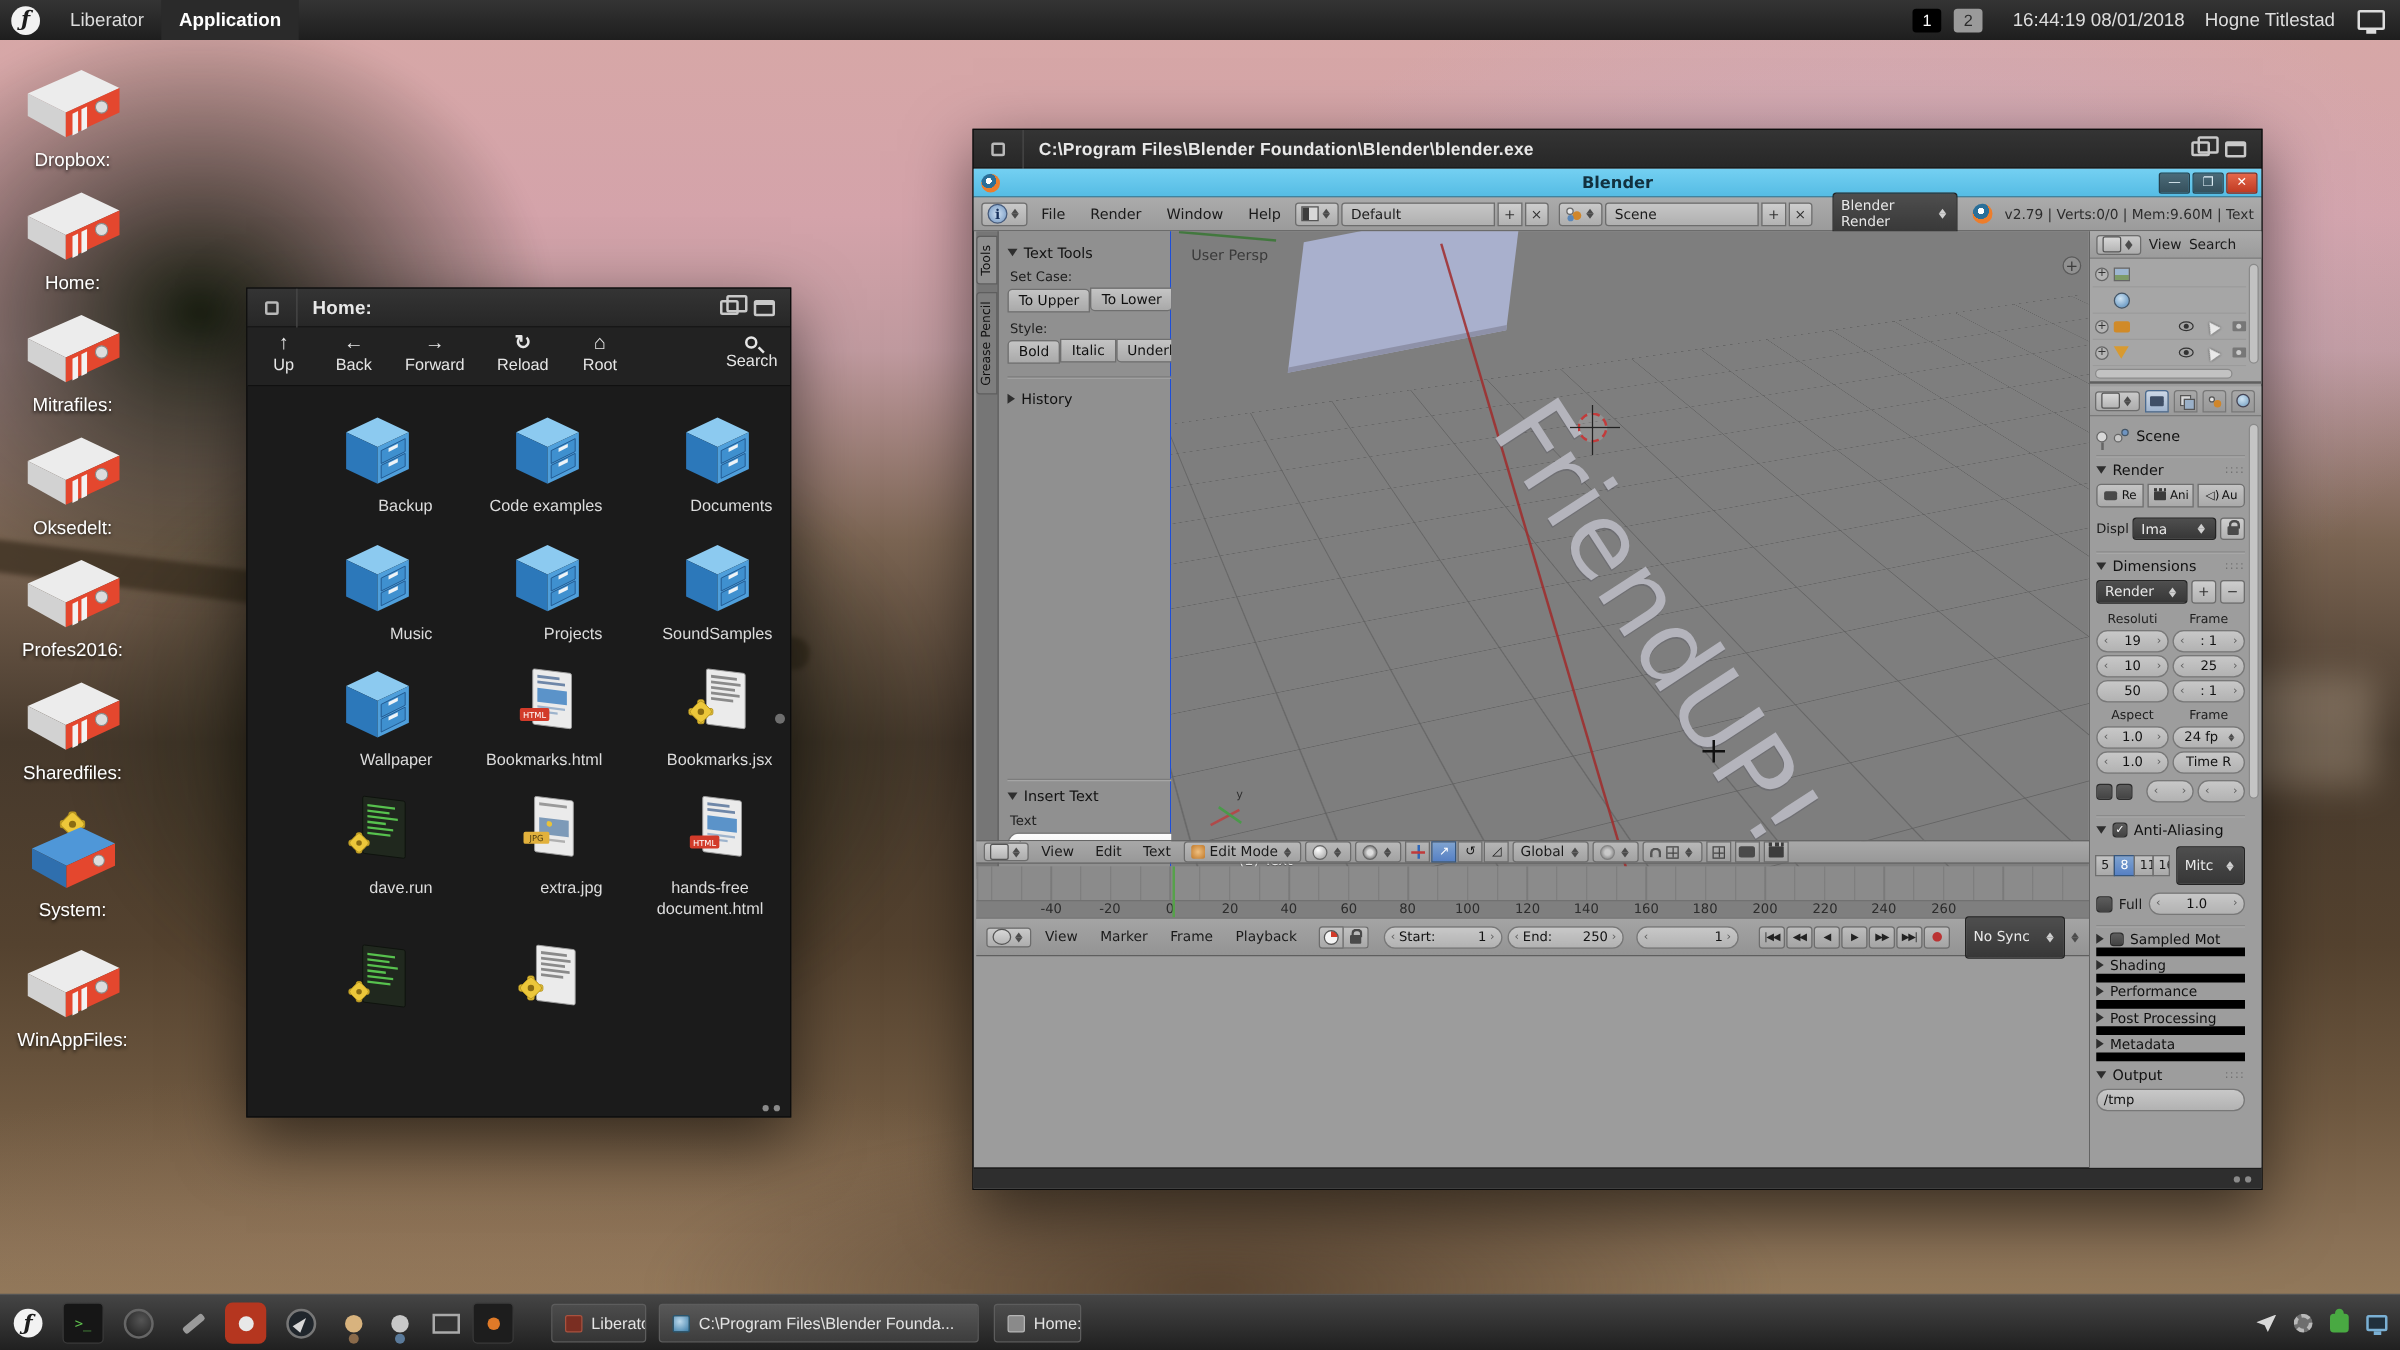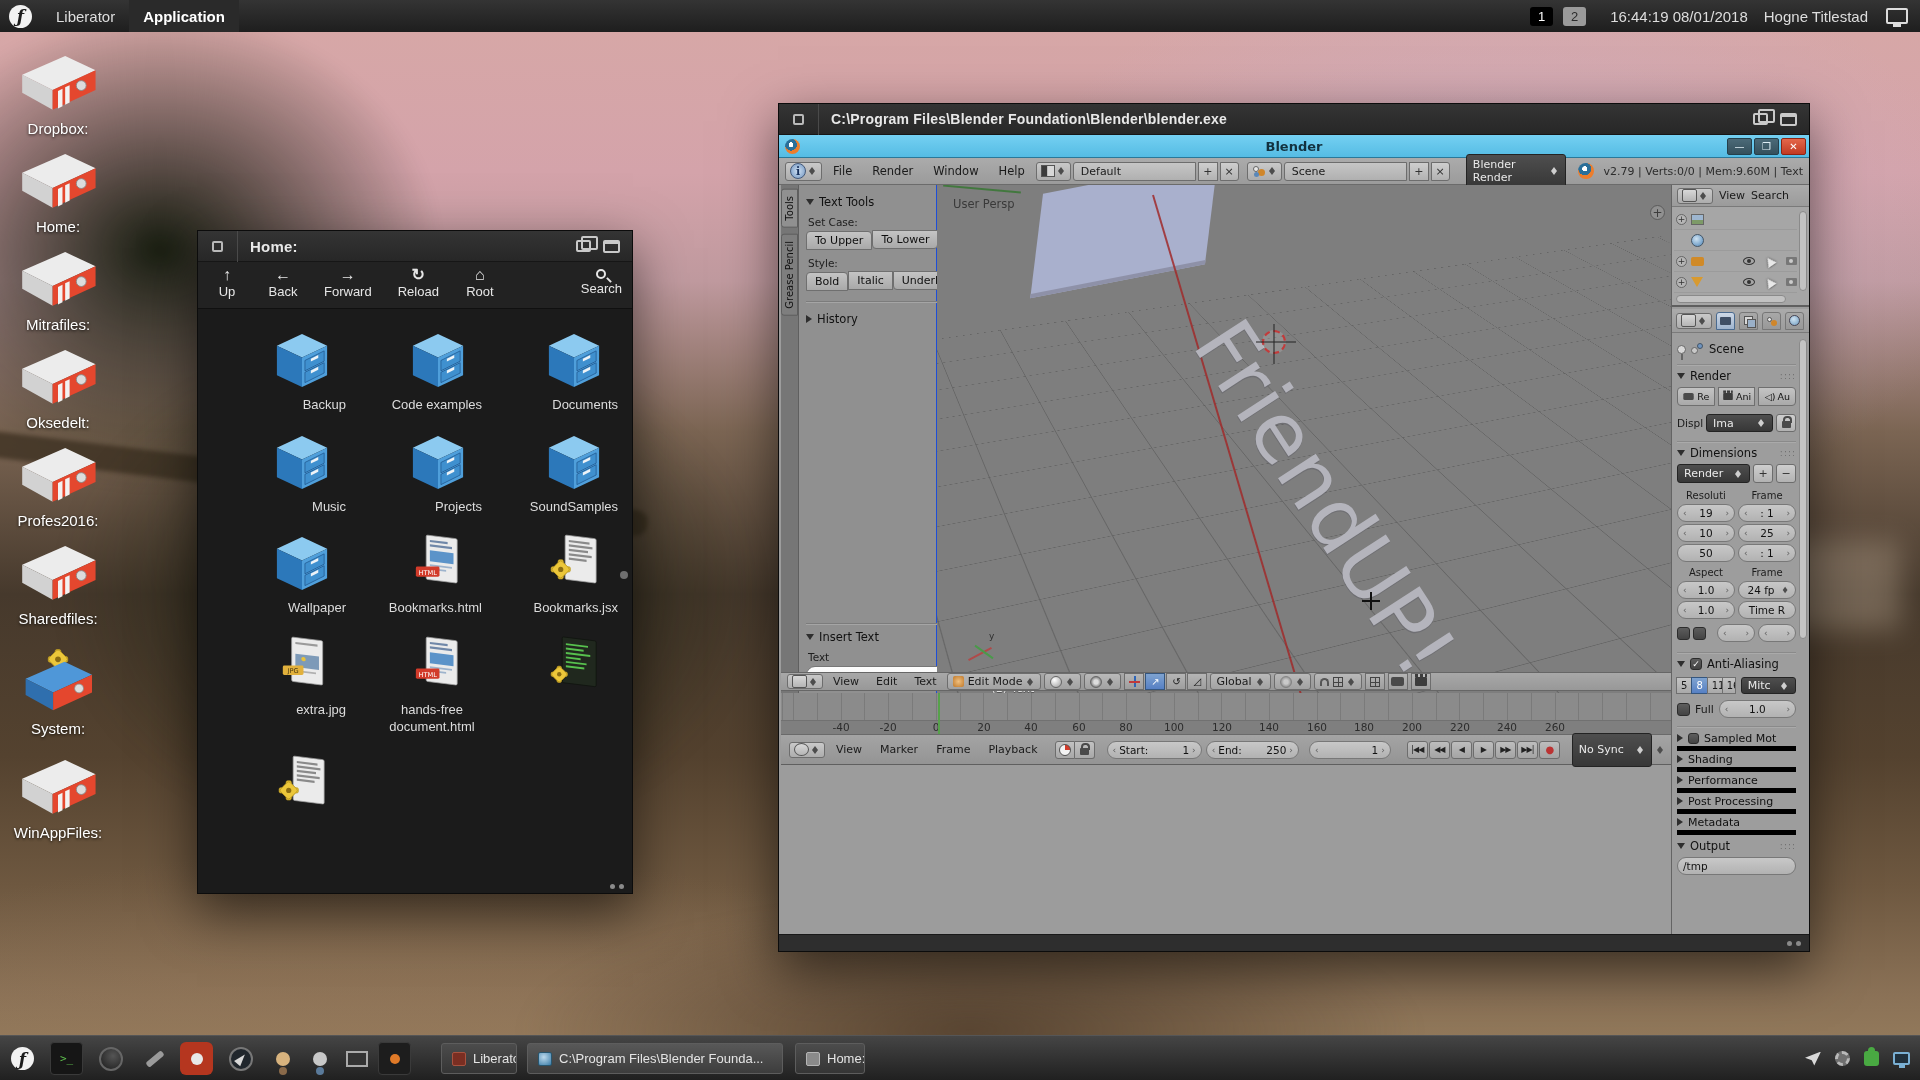--- a/index.html
+++ b/index.html
@@ -263,21 +263,21 @@
   .tinybtn{flex:1;height:19px;display:flex;align-items:center;justify-content:center;gap:2px;border:1px solid #6f6f6f;
     background:linear-gradient(#c4c4c4,#a9a9a9);font-size:9.5px;overflow:hidden;white-space:nowrap;color:#111;}
   .tinybtn:first-child{border-radius:4px 0 0 4px;}
   .tinybtn:last-child{border-radius:0 4px 4px 0;}
   .collabel{font-size:10px;color:#1d1d1d;text-align:center;}
   .seg{display:flex;}
   .seg .s{height:17px;padding:0 4px;display:flex;align-items:center;border:1px solid #6f6f6f;margin-left:-1px;
     background:linear-gradient(#c4c4c4,#a9a9a9);font-size:10px;overflow:hidden;}
   .seg .s.sel{background:linear-gradient(#7fa3d0,#5680c4);color:#fff;border-color:#35567e;}
   .aa-panel-row{display:flex;align-items:center;gap:5px;margin-top:6px;font-size:11px;}
-  .coll-row{display:flex;align-items:center;gap:5px;height:21px;font-size:11px;color:#101010;border-bottom:5px solid #000000;}
+  .coll-row{display:flex;align-items:center;gap:5px;height:21px;font-size:11px;color:#101010;border-bottom:7px solid #000000;}
 
   
   .taskbar{position:absolute;left:0;bottom:0;width:1920px;height:45px;background:linear-gradient(#454545,#202020);
     border-top:1px solid #565656;display:flex;align-items:center;z-index:60;}
   .tb-ico{position:absolute;top:6px;width:33px;height:33px;border-radius:4px;display:flex;align-items:center;justify-content:center;}
   .task-btn{position:absolute;top:7px;height:31px;background:linear-gradient(#4c4c4c,#353535);border:1px solid #5d5d5d;border-radius:3px;
     display:flex;align-items:center;gap:7px;padding:0 10px;color:#e4e4e4;font-size:13px;white-space:nowrap;overflow:hidden;}
   .task-btn.focus{background:linear-gradient(#585858,#3d3d3d);}
   .mini-sq{width:14px;height:14px;border-radius:2px;flex:none;}
   .tray{position:absolute;right:10px;top:6px;display:flex;gap:14px;align-items:center;height:33px;}
@@ -582,20 +582,41 @@
               </g>
               <g fill="#ecc73a" stroke="#b5941f">
                 <circle cx="32" cy="52" r="9"></circle>
                 <rect x="28.5" y="39" width="7" height="26" rx="2"></rect>
                 <rect x="19" y="48.5" width="26" height="7" rx="2"></rect>
                 <rect x="23" y="43" width="18" height="18" rx="3" transform="rotate(45 32 52)"></rect>
               </g>
               <circle cx="32" cy="52" r="3.5" fill="#8a6c12"></circle>
             </svg></div>
           <div class="flabel">Bookmarks.jsx</div>
+        </div>
+      <div class="file-cell">
+          <div class="ficon"><svg viewBox="0 0 100 84" width="100%" height="100%">
+              <g transform="translate(8 -2) skewY(7)">
+                <rect x="26" y="4" width="46" height="62" rx="2" fill="#20281e" stroke="#0e120d"></rect>
+                <rect x="31" y="12" width="30" height="2.5" fill="#57c14e"></rect>
+                <rect x="31" y="18" width="24" height="2.5" fill="#57c14e"></rect>
+                <rect x="31" y="24" width="33" height="2.5" fill="#57c14e"></rect>
+                <rect x="31" y="30" width="20" height="2.5" fill="#57c14e"></rect>
+                <rect x="31" y="36" width="28" height="2.5" fill="#57c14e"></rect>
+                <rect x="31" y="42" width="25" height="2.5" fill="#57c14e"></rect>
+              </g>
+              <g fill="#ecc73a" stroke="#b5941f">
+                <circle cx="30" cy="56" r="8"></circle>
+                <rect x="27" y="45" width="6" height="22" rx="2"></rect>
+                <rect x="19" y="53" width="22" height="6" rx="2"></rect>
+                <rect x="22" y="48" width="16" height="16" rx="3" transform="rotate(45 30 56)"></rect>
+              </g>
+              <circle cx="30" cy="56" r="3" fill="#8a6c12"></circle>
+            </svg></div>
+          <div class="flabel">dave.run</div>
         </div>
       <div class="file-cell">
           <div class="ficon"><svg viewBox="0 0 100 84" width="100%" height="100%">
               <g transform="translate(8 -2) skewY(7)">
                 <rect x="28" y="4" width="42" height="60" rx="2" fill="#ebebeb" stroke="#9e9e9e"></rect>
                 <rect x="33" y="10" width="30" height="3" fill="#9a9a9a"></rect>
                 <rect x="33" y="26" width="32" height="18" fill="#7d9ab8"></rect>
                 <circle cx="44" cy="32" r="3" fill="#e8c23a"></circle>
                 <rect x="33" y="48" width="28" height="2.5" fill="#b0b0b0"></rect>
               </g>
@@ -1129,21 +1150,21 @@
                 <span class="cb" style="width:12px;height:12px">✓</span>
               <span>Anti-Aliasing</span>
               </div>
             <div class="aa-panel-row">
               <div class="seg">
                 <div class="s">5</div>
                 <div class="s sel">8</div>
                 <div class="s" style="max-width:16px">11</div>
                 <div class="s" style="max-width:14px">16</div>
               </div>
-              <div class="dark-dd" style="flex:1;height:17px">
+              <div class="dark-dd" style="flex:1;height:31px">
                   <span style="flex:1">Mitc</span>
                   <span class="spin"></span>
                 </div>
             </div>
             <div class="aa-panel-row">
               <span class="cb"></span>
               <span>Full</span>
               <div class="np" style="flex:1">
                   <span class="ar">‹</span>
                   <span class="v" style="flex:1;text-align:center">1.0</span>

